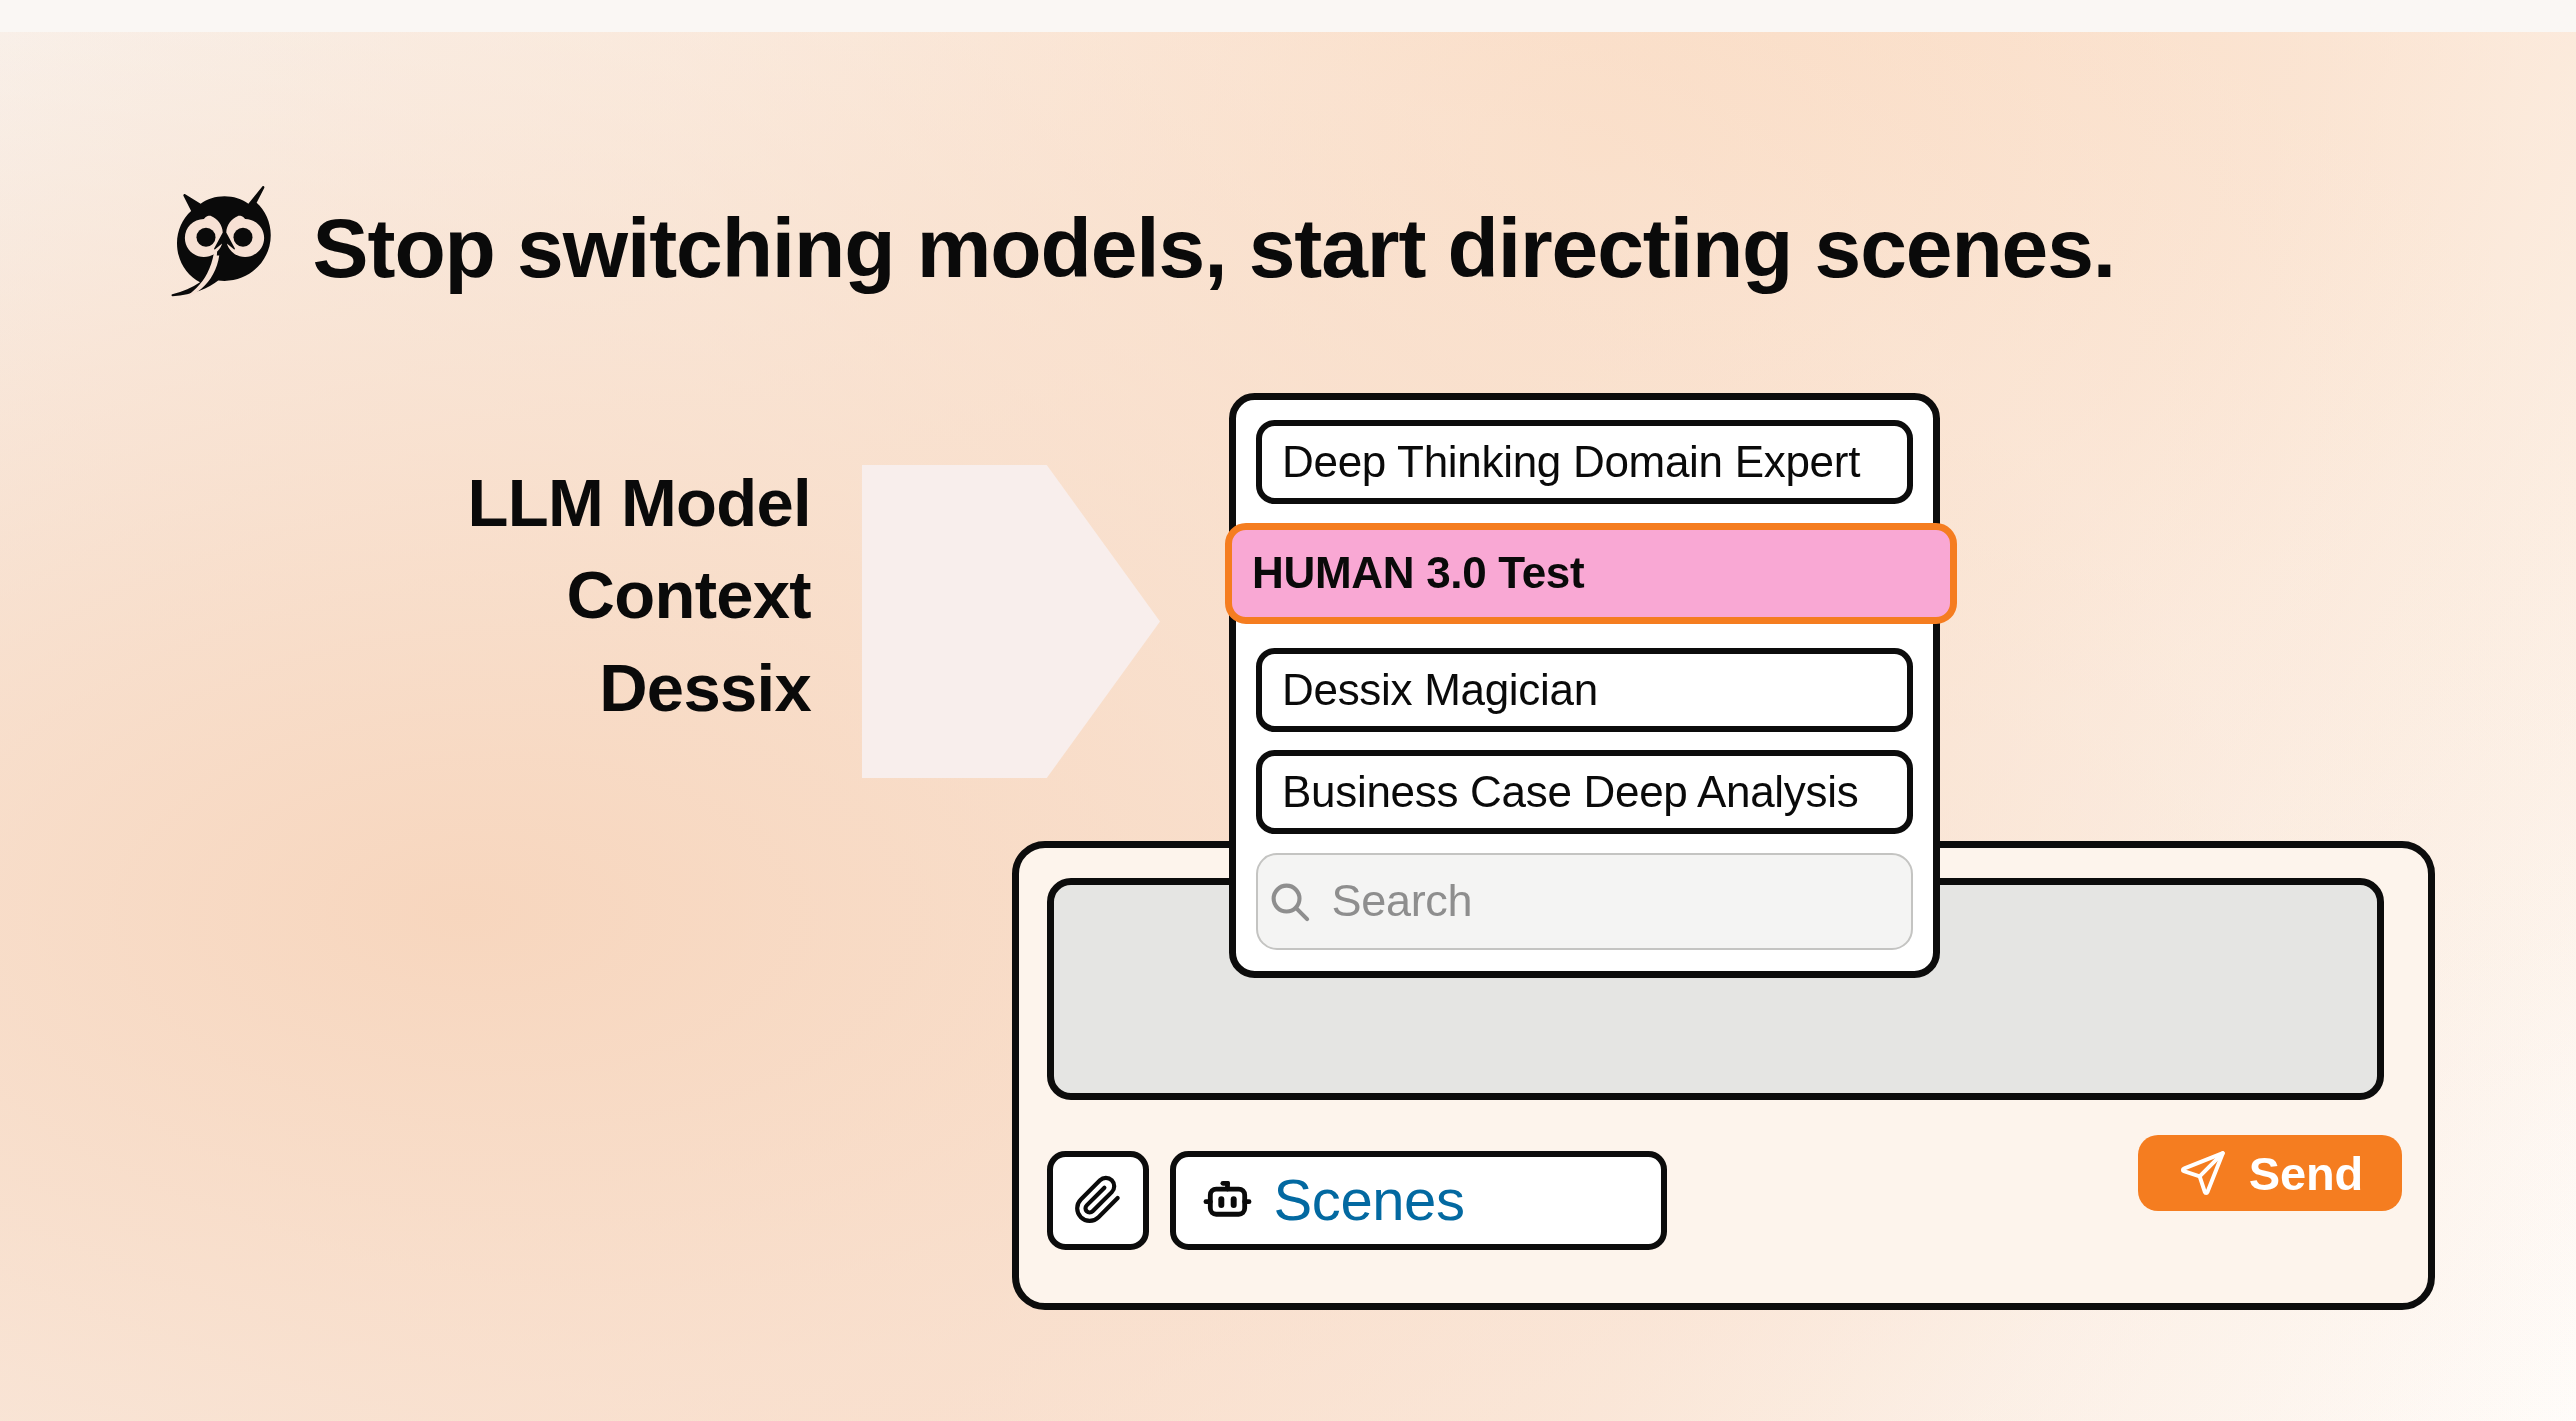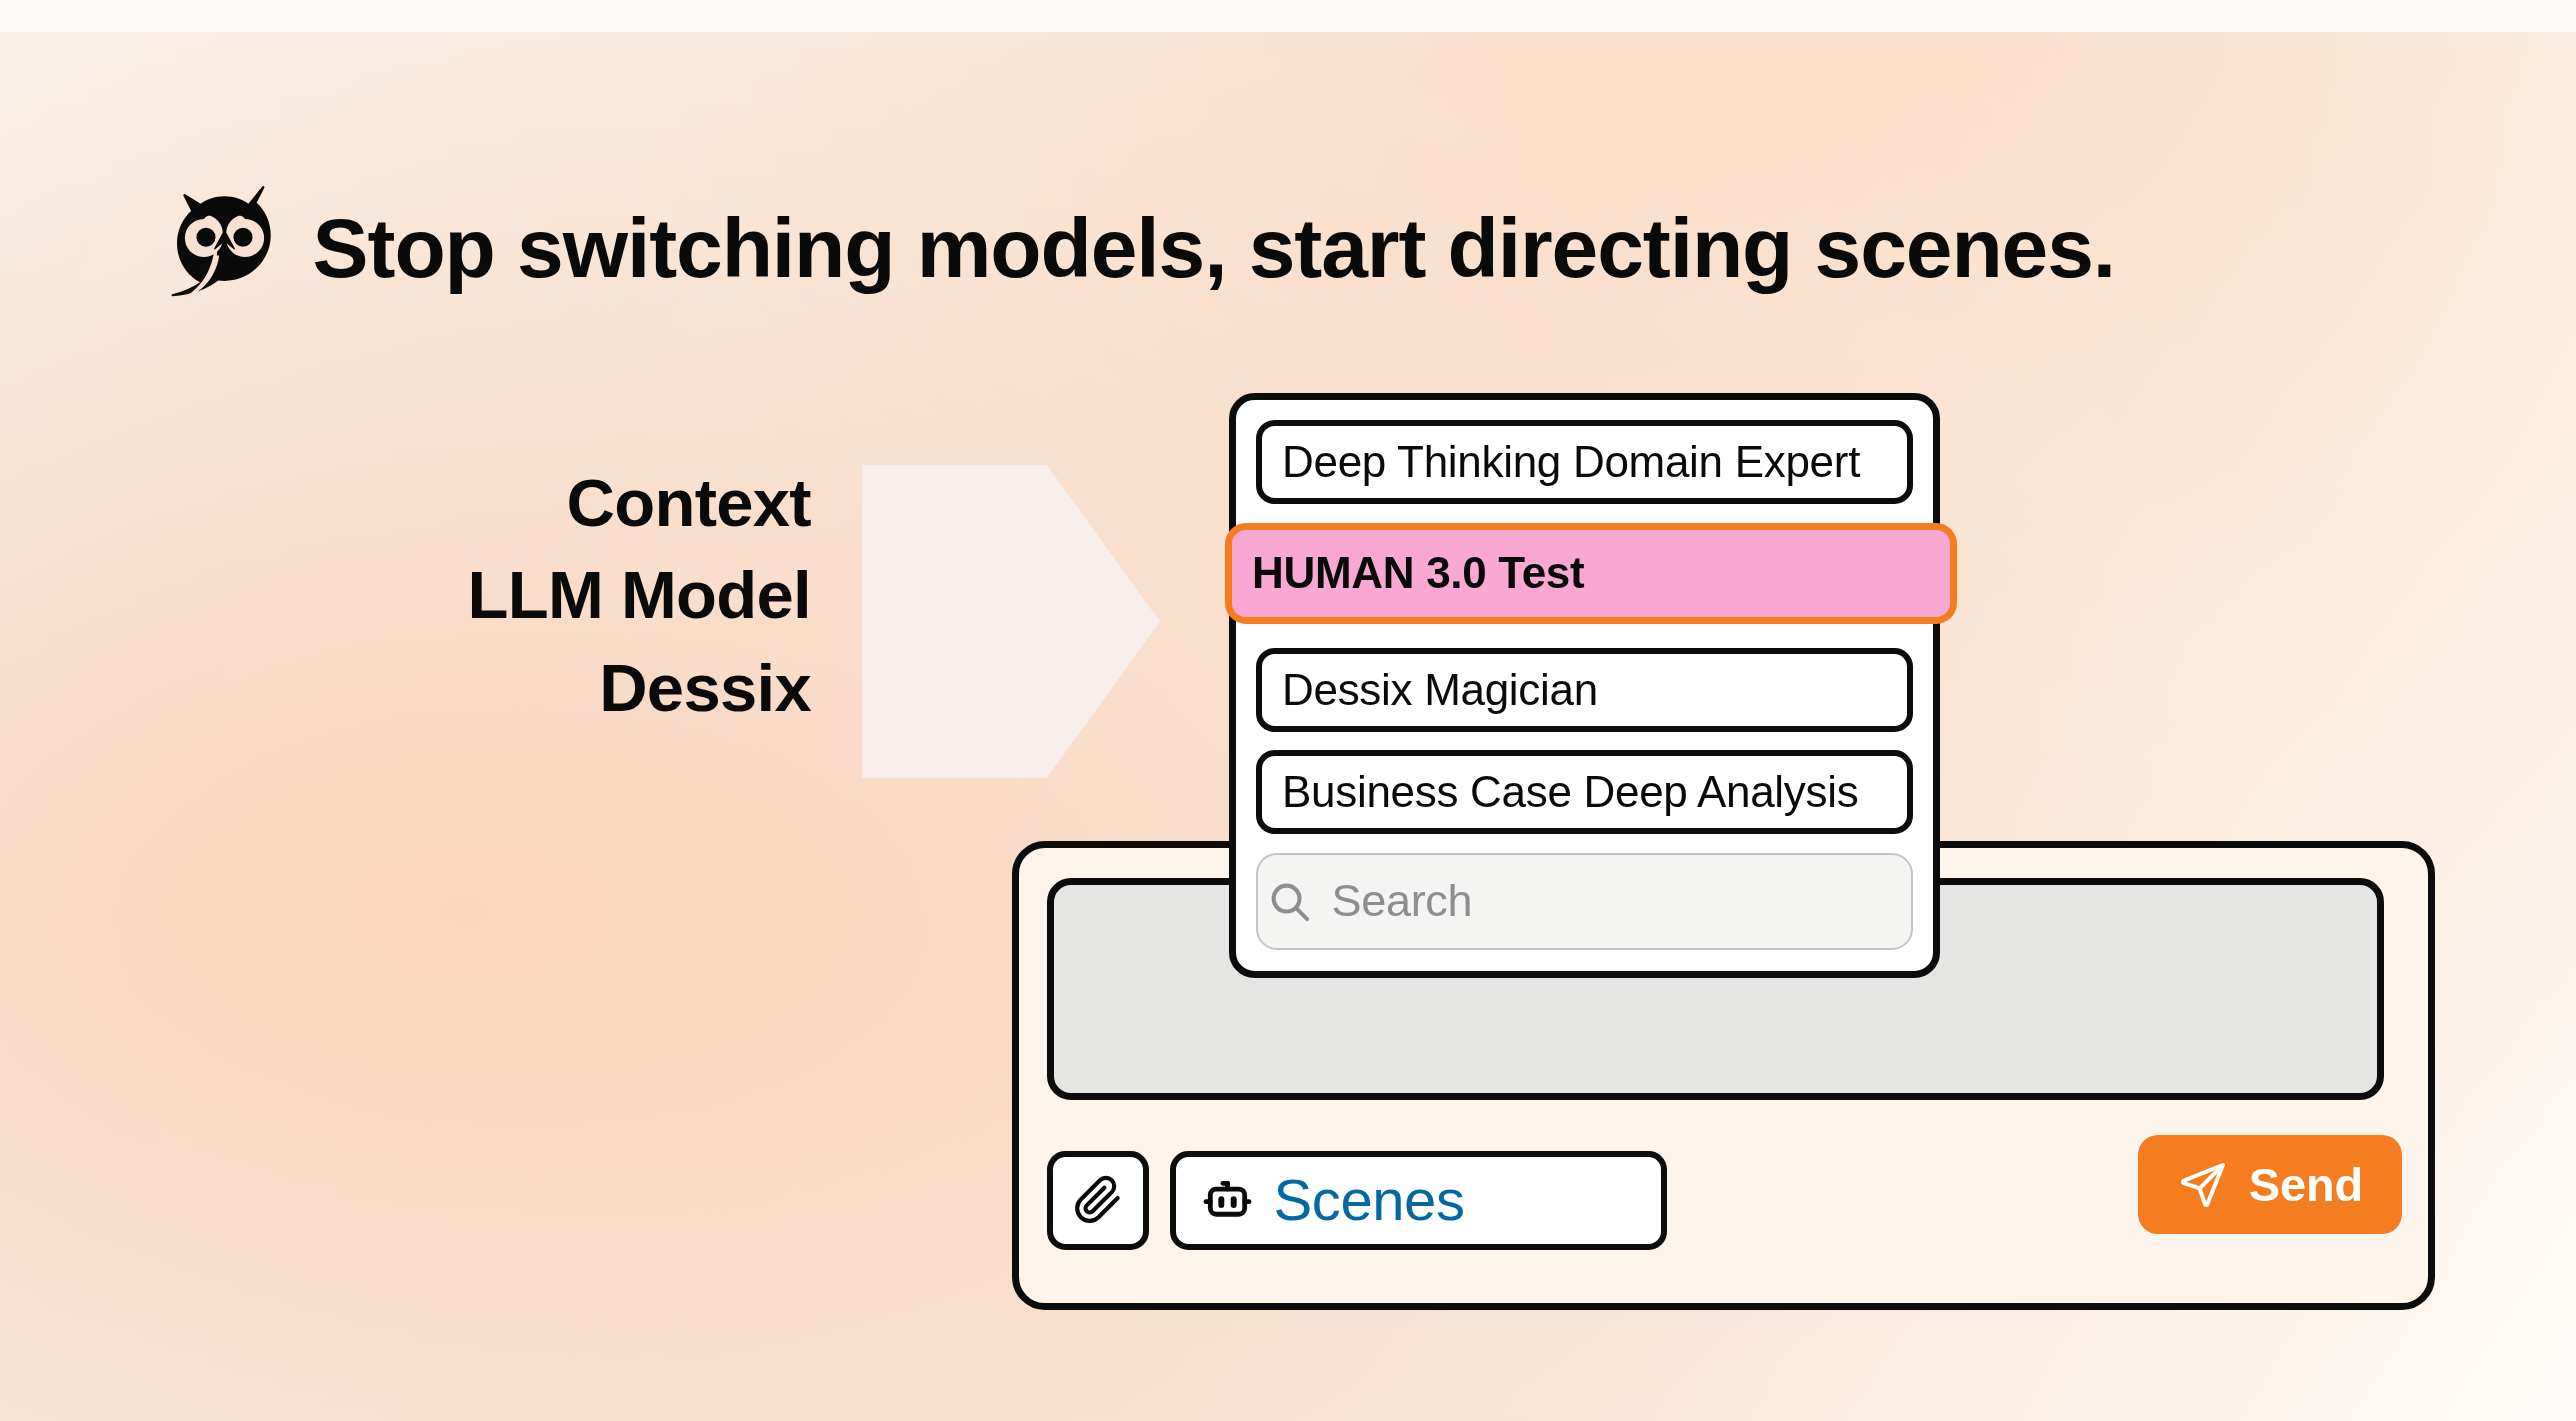--- a/index.html
+++ b/index.html
@@ -127,21 +127,21 @@
     font-size: 58px;
     color: #0369a1;
     letter-spacing: -0.4px;
     line-height: 1;
   }
   #send-button {
     position: absolute;
     right: 25.6px;
     top: 287px;
     width: 264px;
-    height: 99px;
+    height: 76px;
     background: #f57d20;
     border-radius: 20px;
     display: flex;
     align-items: center;
     justify-content: center;
     gap: 21px;
     cursor: pointer;
   }
   #send-label {
     font-size: 47px;
@@ -220,22 +220,22 @@
       <path fill="#f7e1d4" d="M33.5 27.2c-8.4 0-15.2 6.8-15.2 15.2s6.8 15.2 15.2 15.2c6.9 0 12.7-4.6 14.6-10.9l-5.6 4.7c-.4.4-1.1-.1-.8-.6L48.6 38c-.2-6-4-11.1-9.4-13.2 0 0-3.1-.9-5.7 2.4z"></path>
       <path fill="#f7e1d4" d="M66.5 27.2c8.4 0 15.2 6.8 15.2 15.2s-6.8 15.2-15.2 15.2c-6.9 0-12.7-4.6-14.6-10.9l5.6 4.7c.4.4 1.1-.1.8-.6L51.4 38c.2-6 4-11.1 9.4-13.2 0 0 3.1-.9 5.7 2.4z"></path>
       <circle fill="#0a0a0a" cx="35.2" cy="41.8" r="7.6"></circle>
       <circle fill="#0a0a0a" cx="64.8" cy="41.8" r="7.6"></circle>
       <path fill="#f7e1d4" d="M45.8 56.3c-1.6 10.9-6.6 19.9-14.3 26.6-5 4.3-10.9 7.1-16.8 9 9.9-5.6 17.1-12.8 21.5-21.4 2.9-5.6 4.6-11.4 5.5-17.3.2-1.3 2.1-1.3 2.3 0 .1.9.1 2 -.2 3.1z"></path>
     </svg>
     <div id="headline-text">Stop switching models, start directing scenes.</div>
   </div>
 
   <div id="stack-label">
+    <div>LLM Model</div>
     <div>Context</div>
-    <div>LLM Model</div>
     <div>Dessix</div>
   </div>
 
   <div id="flow-arrow"></div>
 
   <div id="composer">
 
     <div id="composer-textarea"></div>
 
     <div id="composer-toolbar">

